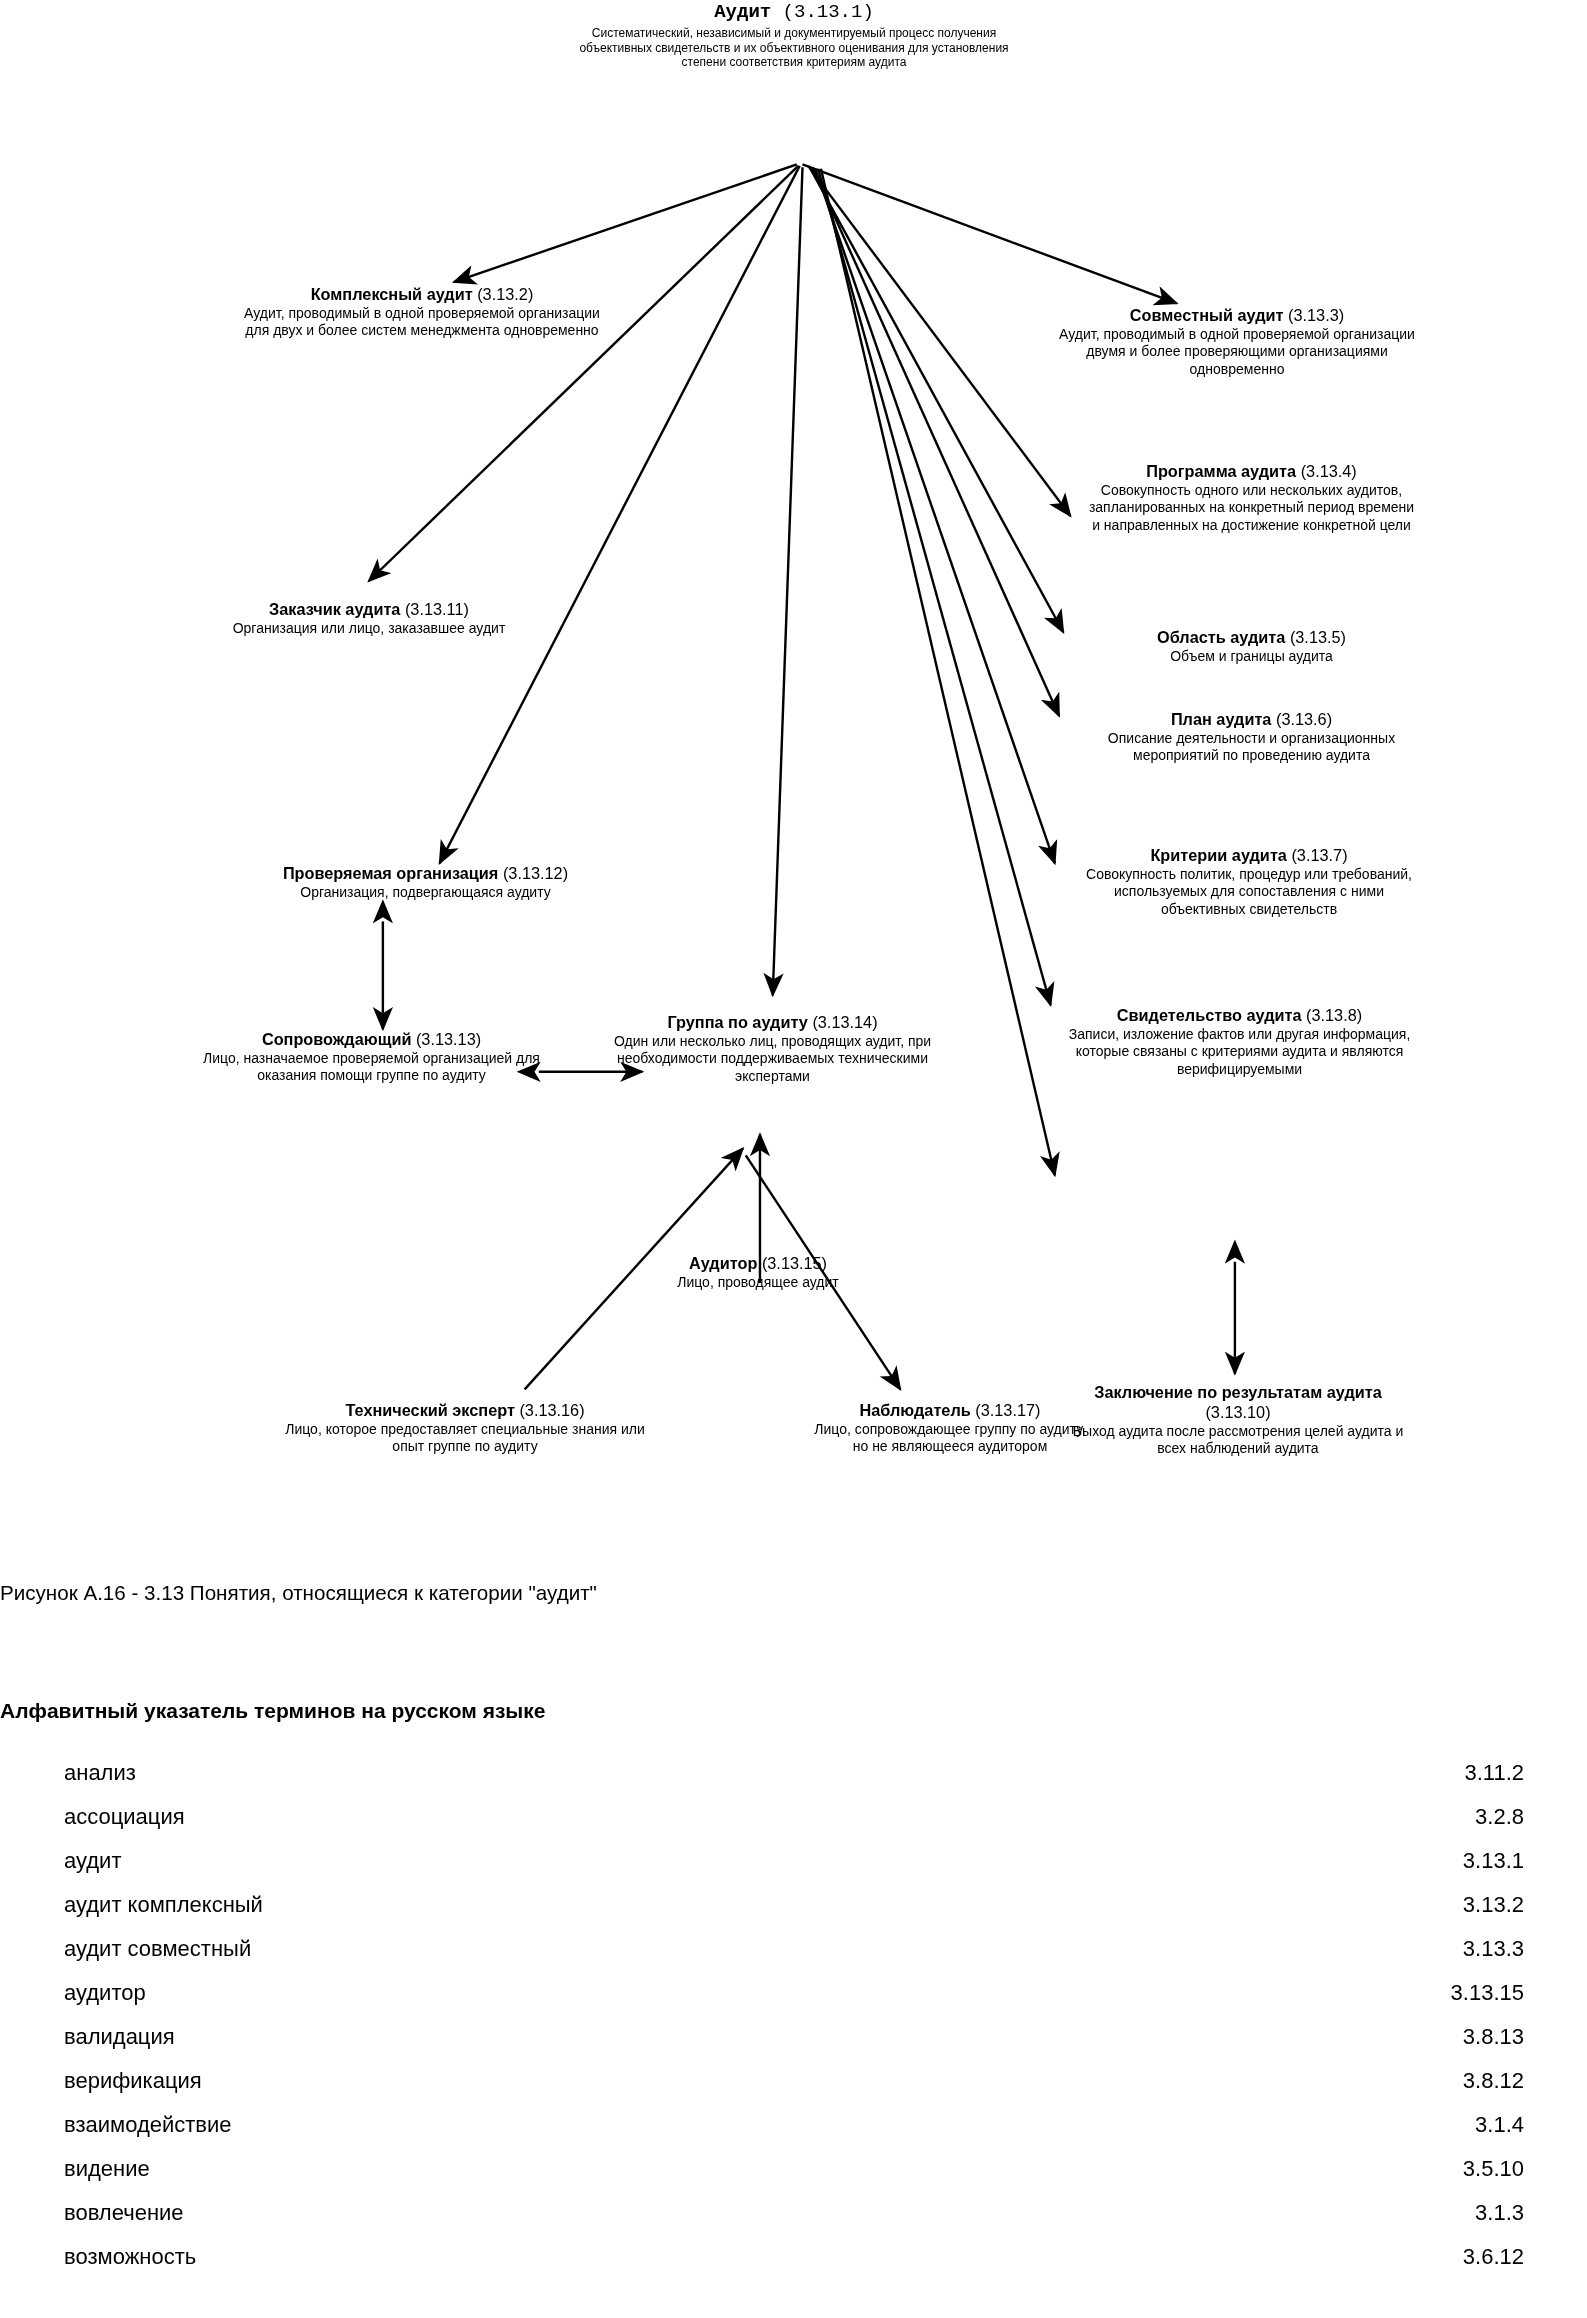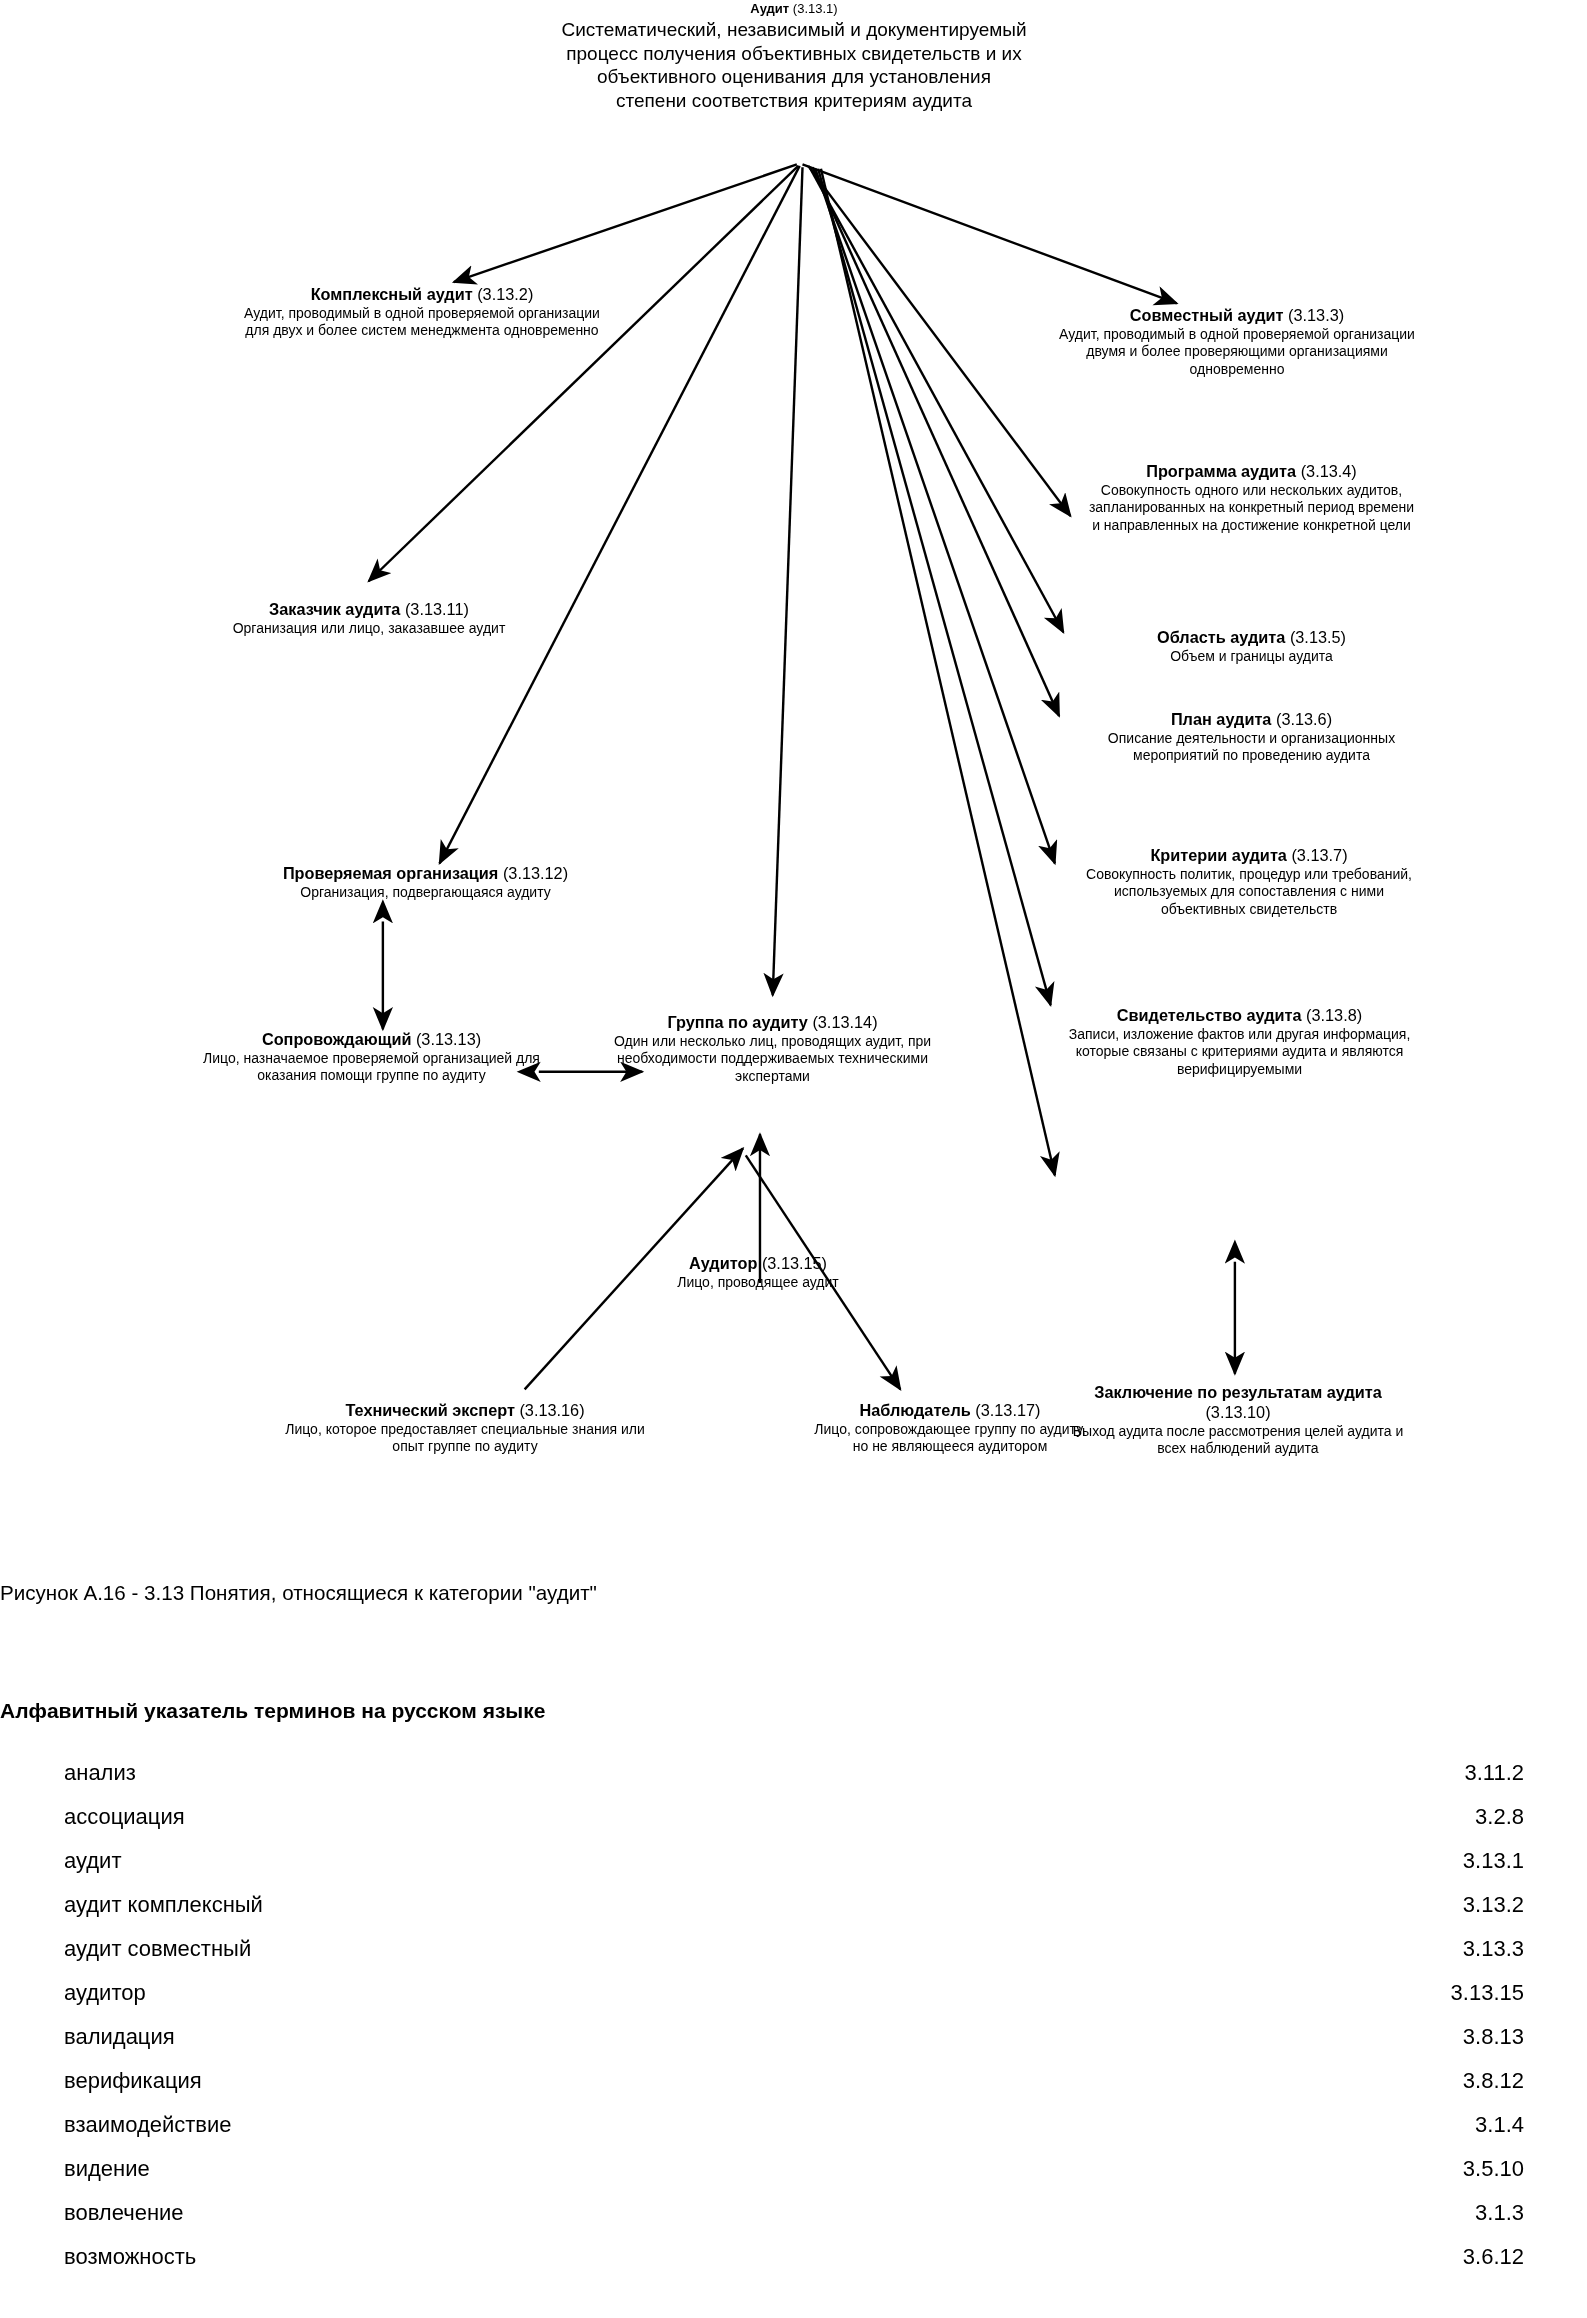--- a/index.html
+++ b/index.html
@@ -35,22 +35,22 @@
     white-space:nowrap;
   }
   .node .n-title .n-code{
     font-weight:normal;
   }
   .node .n-def{
     font-size:14px;
     font-weight:normal;
     display:block;
   }
-  .node.root .n-title{font-size:13px;}
-  .node.root .n-def{font-size:19px;}
+  .node.root .n-title{font-size:19px;font-family:Liberation Mono, monospace;}
+  .node.root .n-def{font-size:12px;}
   .node.wrap-title .n-title{white-space:normal;}
 
   #figure-caption{
     position:absolute;
     left:0;top:1581px;
     width:1588px;
     font-size:20.6px;
   }
   #index-heading{
     position:absolute;

